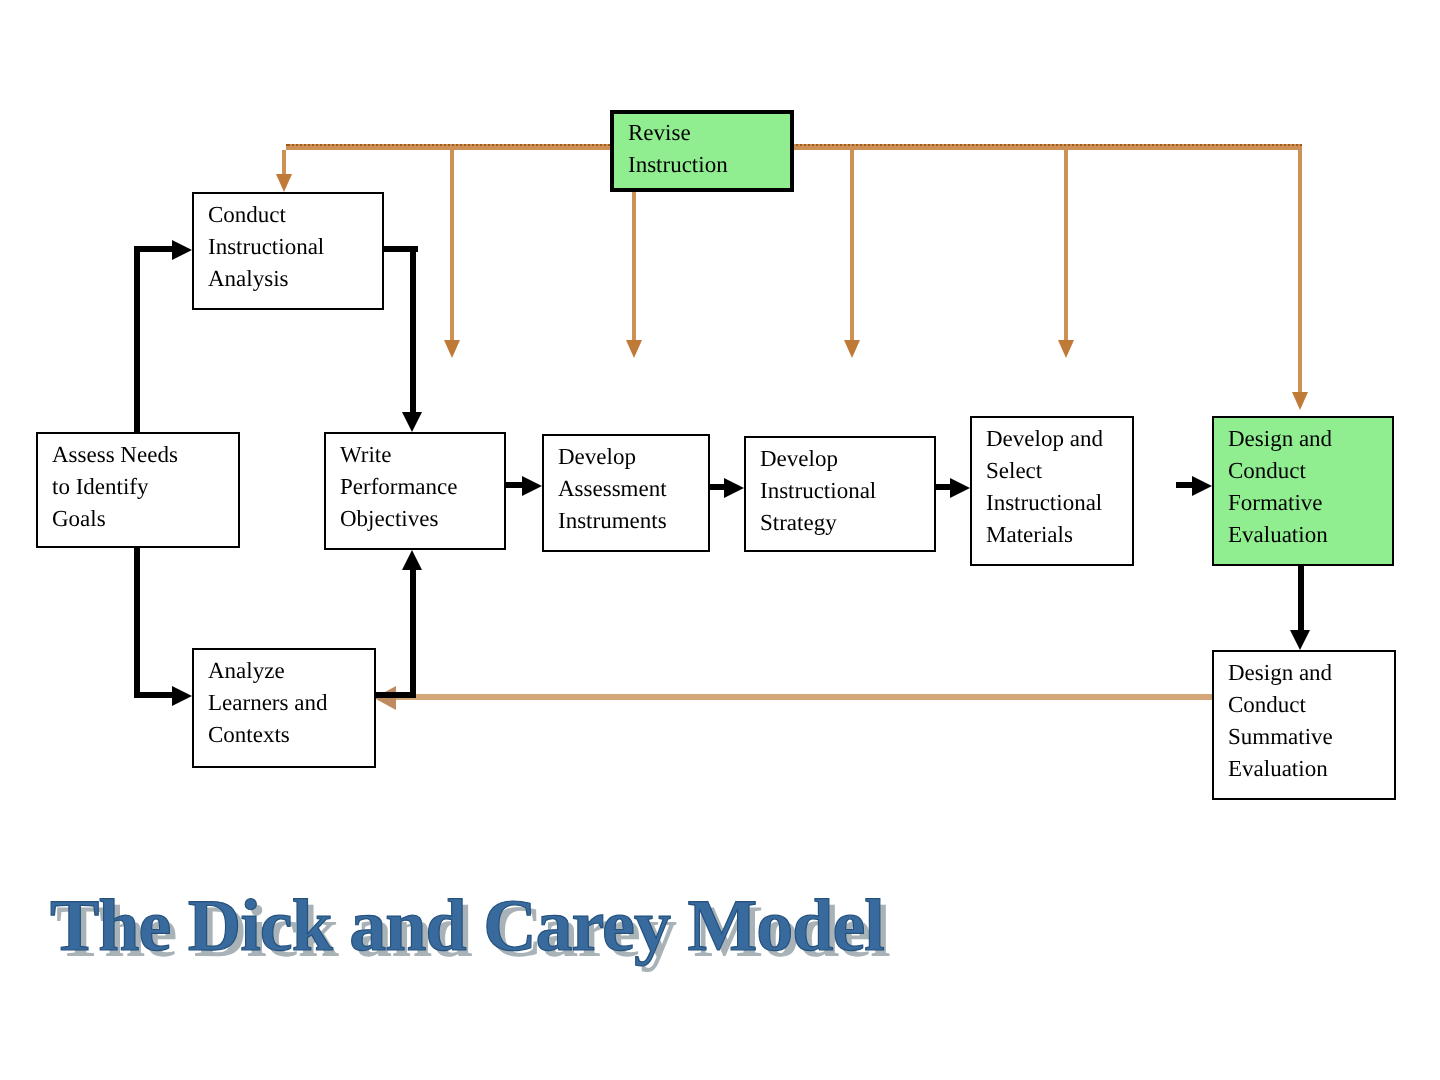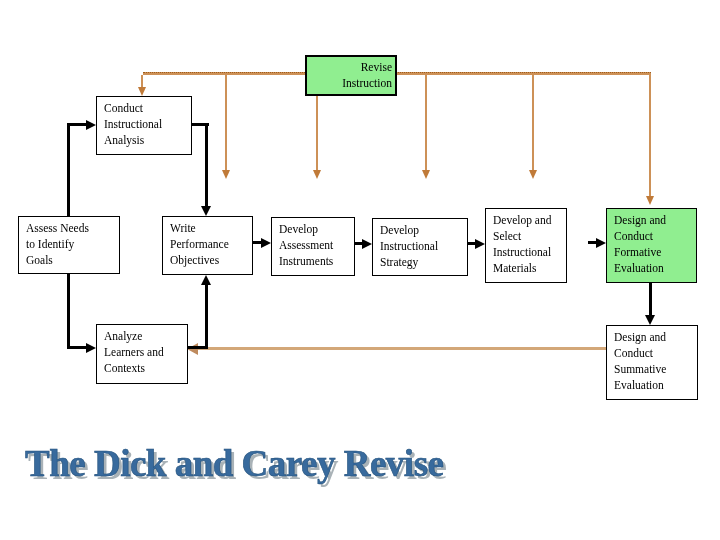--- a/index.html
+++ b/index.html
@@ -5,21 +5,21 @@
   html,body{margin:0;padding:0;background:#fff;}
   .stage{position:relative;width:720px;height:540px;background:#fff;overflow:hidden;
          font-family:"Liberation Serif", serif;}
 
   
   .box{position:absolute;background:#fff;border:1.5px solid #000;box-sizing:border-box;
        z-index:3;color:#000;font-size:11.5px;line-height:16px;padding:3px 3px 0 7px;}
   .box.green{background:#90ee90;}
   .box-label{white-space:pre-line;}
 
-  #b-revise    {left:305px;top:55px; width:92px; height:41px;border-width:2px;padding-top:2px;text-align:right;}
+  #b-revise    {left:305px;top:55px; width:92px; height:41px;border-width:2px;padding-top:2px;}
   #b-conduct   {left:96px; top:96px; width:96px; height:59px;}
   #b-assess    {left:18px; top:216px;width:102px;height:58px;}
   #b-write     {left:162px;top:216px;width:91px; height:59px;}
   #b-devassess {left:271px;top:217px;width:84px; height:59px;}
   #b-strategy  {left:372px;top:218px;width:96px; height:58px;}
   #b-select    {left:485px;top:208px;width:82px;height:75px;}
   #b-formative {left:606px;top:208px;width:91px; height:75px;}
   #b-summative {left:606px;top:325px;width:92px; height:75px;}
   #b-analyze   {left:96px; top:324px;width:92px; height:60px;}
 
@@ -150,15 +150,15 @@
 Conduct
 Summative
 Evaluation</span>
   </div>
   <div class="box" id="b-analyze">
     <span class="box-label">Analyze
 Learners and
 Contexts</span>
   </div>
 
-  <div class="slide-title">The Dick and Carey Revise</div>
+  <div class="slide-title">The Dick and Carey Model</div>
 
 </div>
 
 </body></html>

